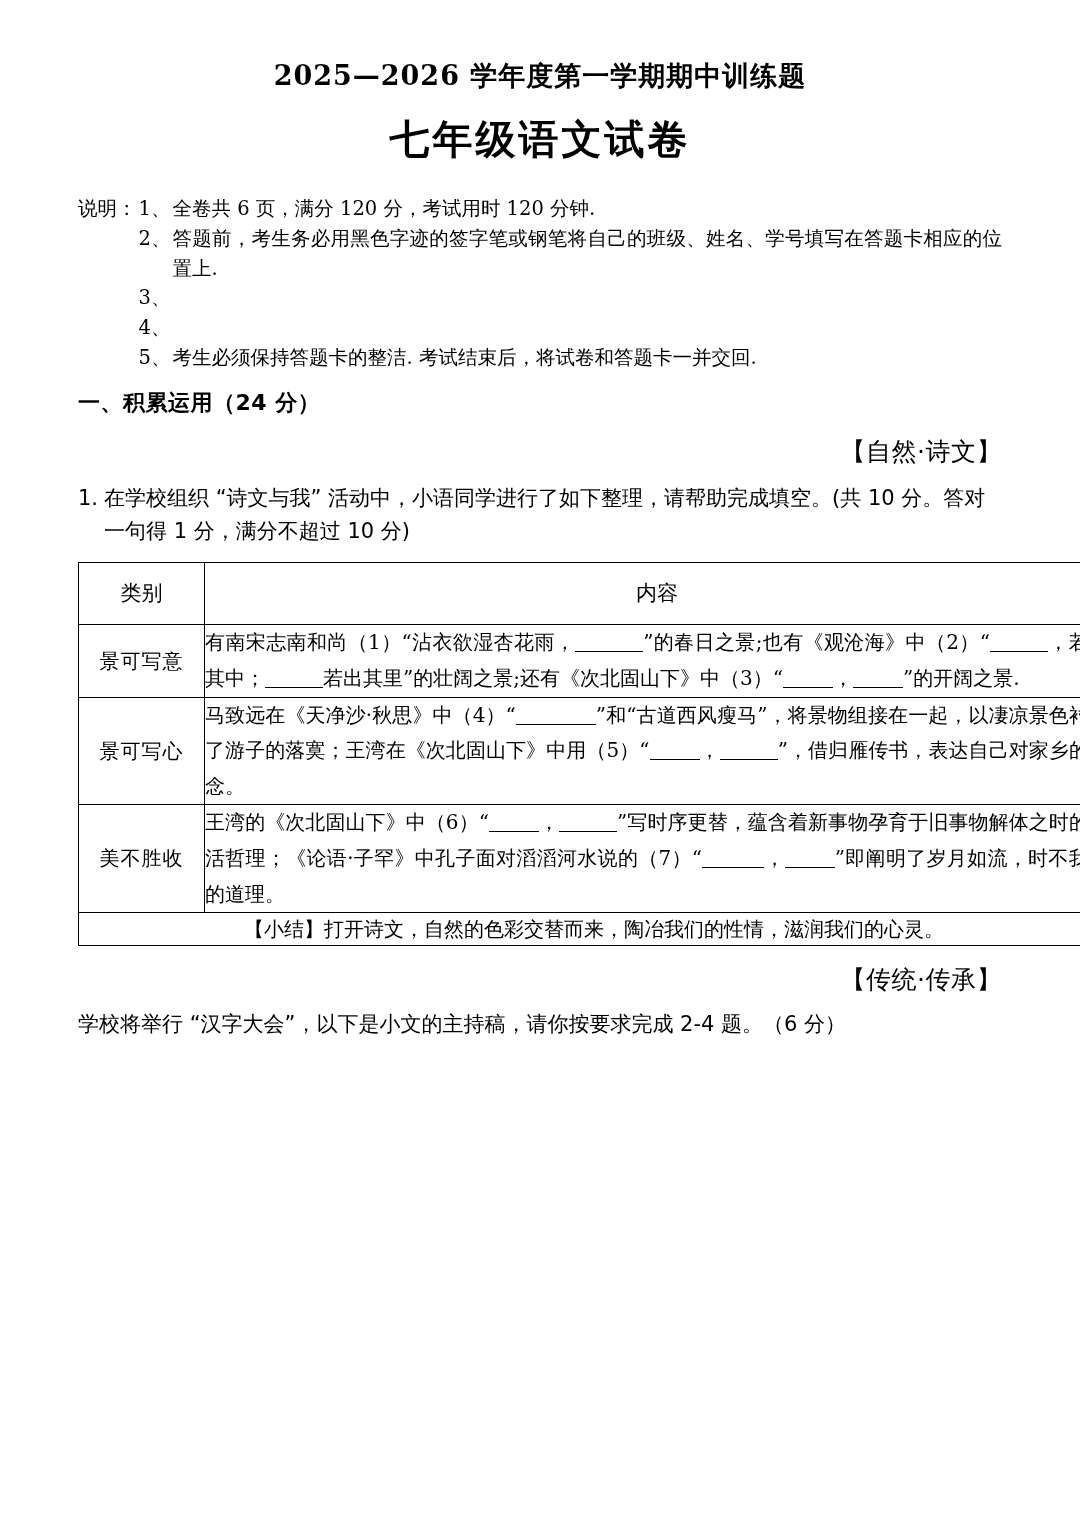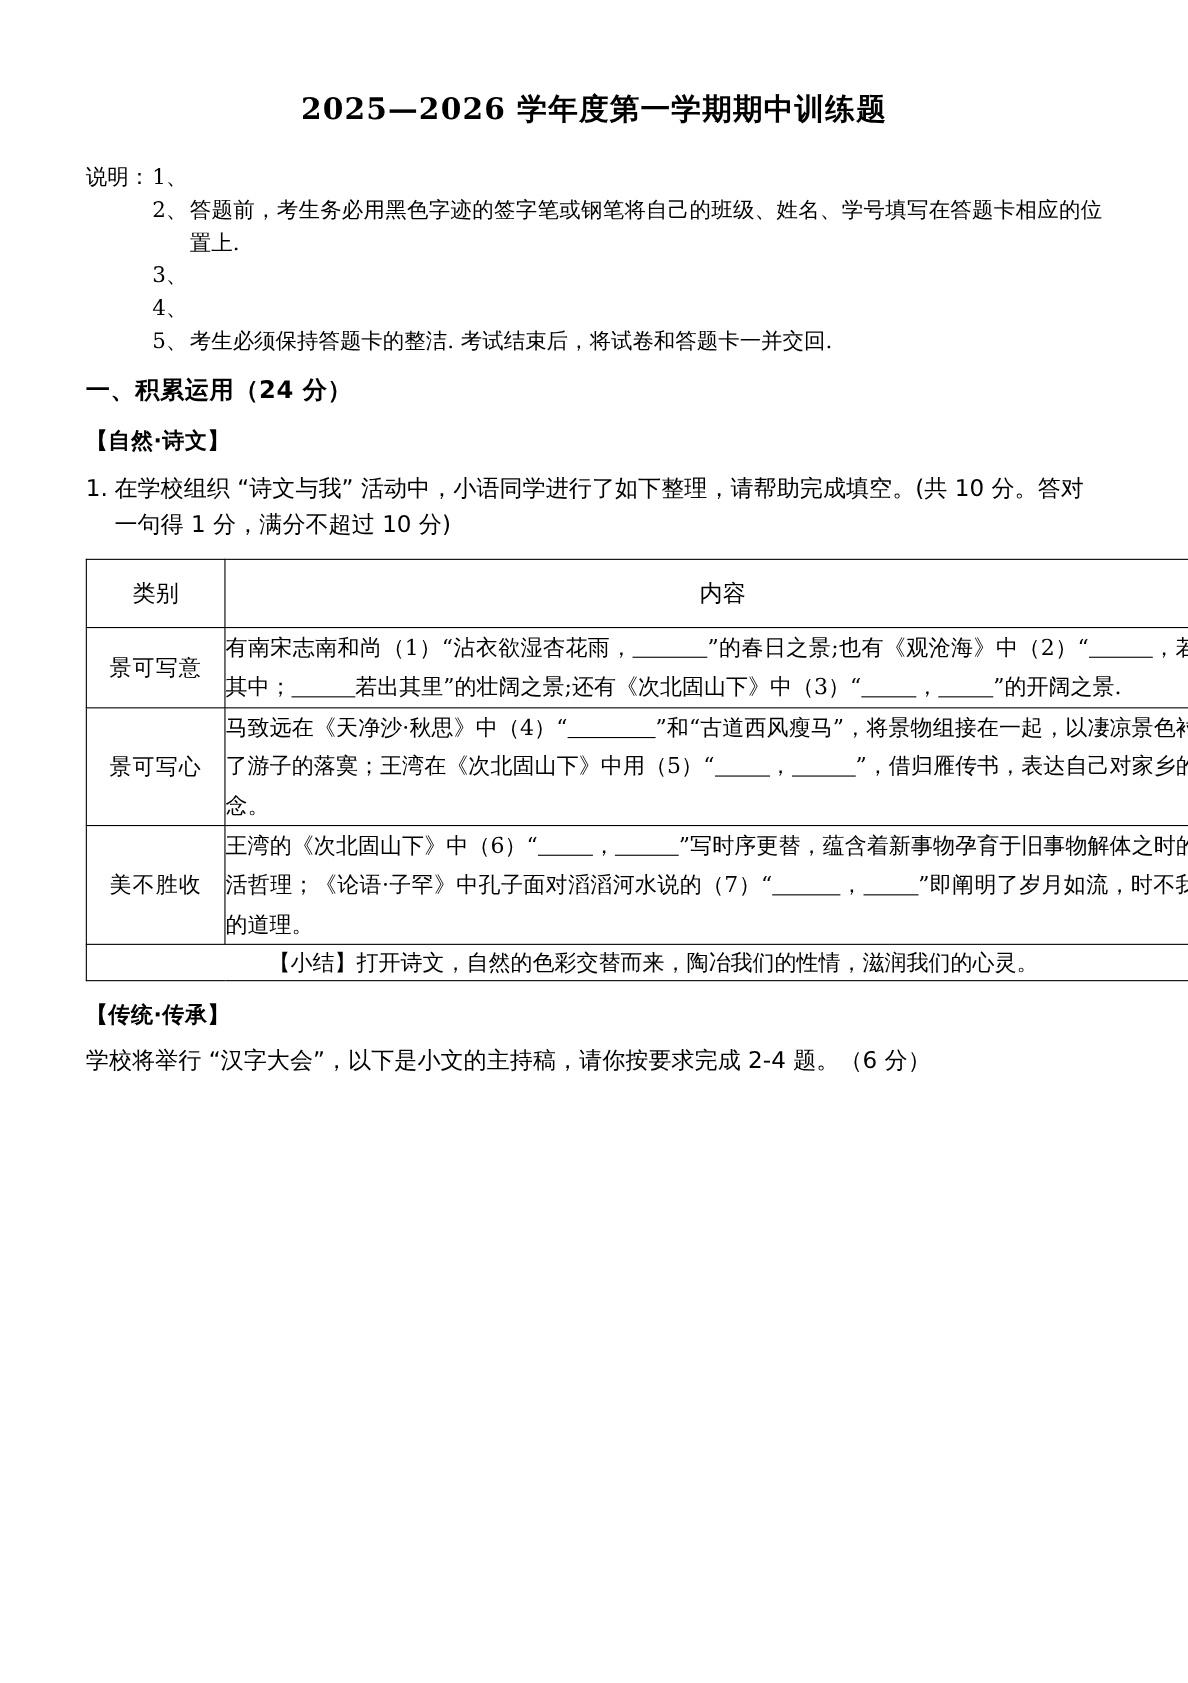--- a/index.html
+++ b/index.html
@@ -23,21 +23,21 @@
     position: relative;
   }
 
   
   .title-main {
     text-align: center;
     font-family: "DejaVu Serif", "Liberation Serif", serif;
     font-weight: bold;
     font-size: 27px;
     letter-spacing: 1px;
-    margin-top: 84px;
+    margin-top: 60px;
     line-height: 1.2;
   }
   .title-sub {
     text-align: center;
     font-family: "DejaVu Serif", "Liberation Serif", serif;
     font-weight: bold;
     font-size: 40px;
     letter-spacing: 3px;
     margin-top: 22px;
     line-height: 1.25;
@@ -76,24 +76,25 @@
   
   .sec-heading {
     font-family: "DejaVu Sans", "Liberation Sans", sans-serif;
     font-weight: bold;
     font-size: 22px;
     margin-top: 16px;
     letter-spacing: 0.5px;
   }
   .bracket-heading {
     font-family: "DejaVu Sans", "Liberation Sans", sans-serif;
-    font-weight: bold;
-    font-size: 20px;
+    font-weight: normal;
+    font-size: 25px;
     margin-top: 17px;
     letter-spacing: 0.5px;
+    text-align: right;
   }
 
   
   .question {
     font-family: "DejaVu Sans", "Liberation Sans", sans-serif;
     font-size: 21px;
     line-height: 1.58;
     margin-top: 14px;
     display: flex;
     align-items: flex-start;
@@ -181,25 +182,27 @@
     font-weight: bold;
     padding: 0 2px;
   }
 </style>
 </head>
 <body>
 
 <div class="page">
 
   <div class="title-main">2025—2026 学年度第一学期期中训练题</div>
+  <div class="title-sub">七年级语文试卷</div>
 
   <div class="instructions">
     <div class="instr-row">
       <span class="instr-label">说明：</span>
       <span class="instr-num">1、</span>
+      <span class="instr-text">全卷共 6 页，满分 120 分，考试用时 120 分钟.</span>
     </div>
     <div class="instr-row">
       <span class="instr-label blank">说明：</span>
       <span class="instr-num">2、</span>
       <span class="instr-text">答题前，考生务必用黑色字迹的签字笔或钢笔将自己的班级、姓名、学号填写在答题卡相应的位置上.</span>
     </div>
     <div class="instr-row">
       <span class="instr-label blank">说明：</span>
       <span class="instr-num">3、</span>
     </div>

